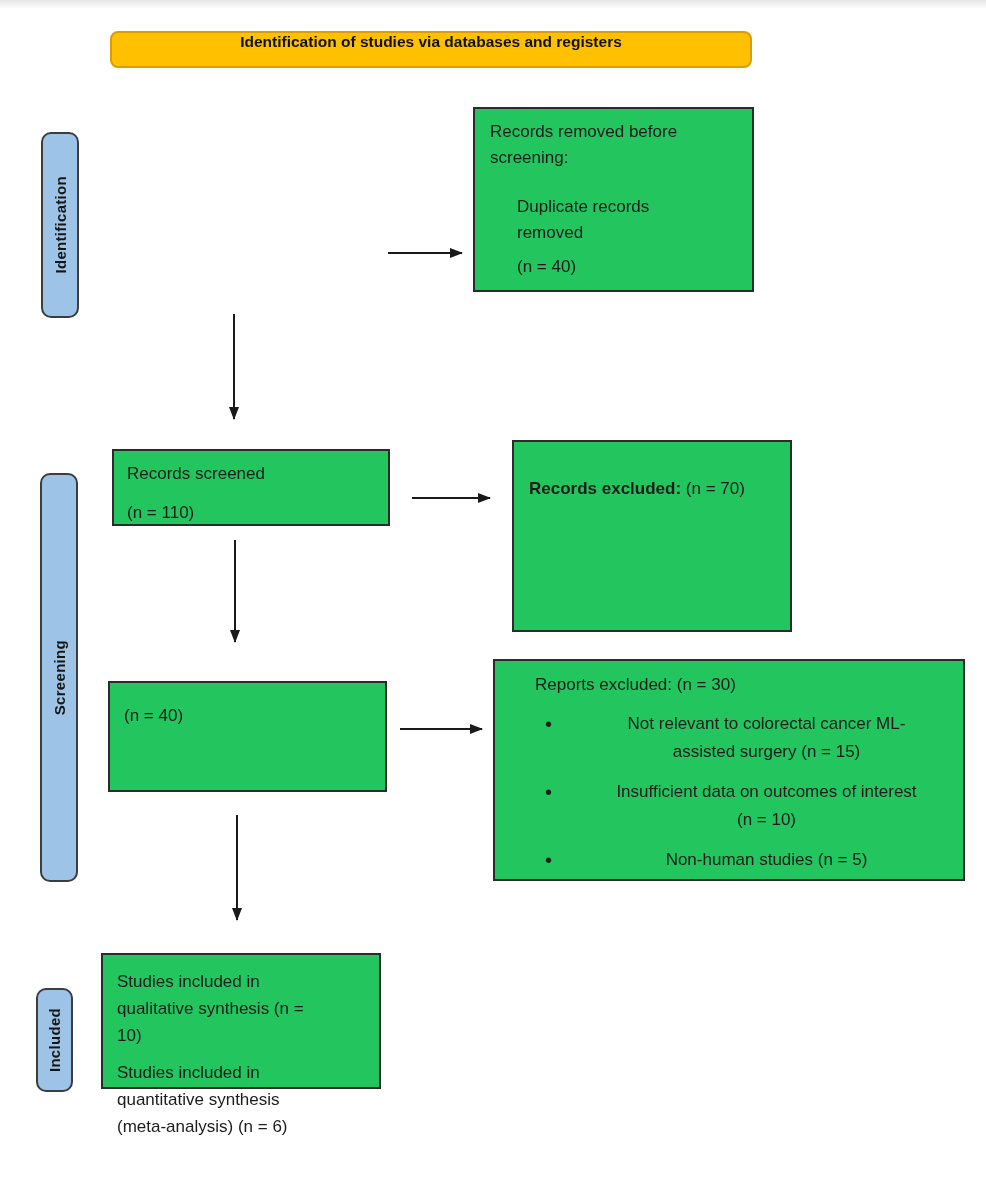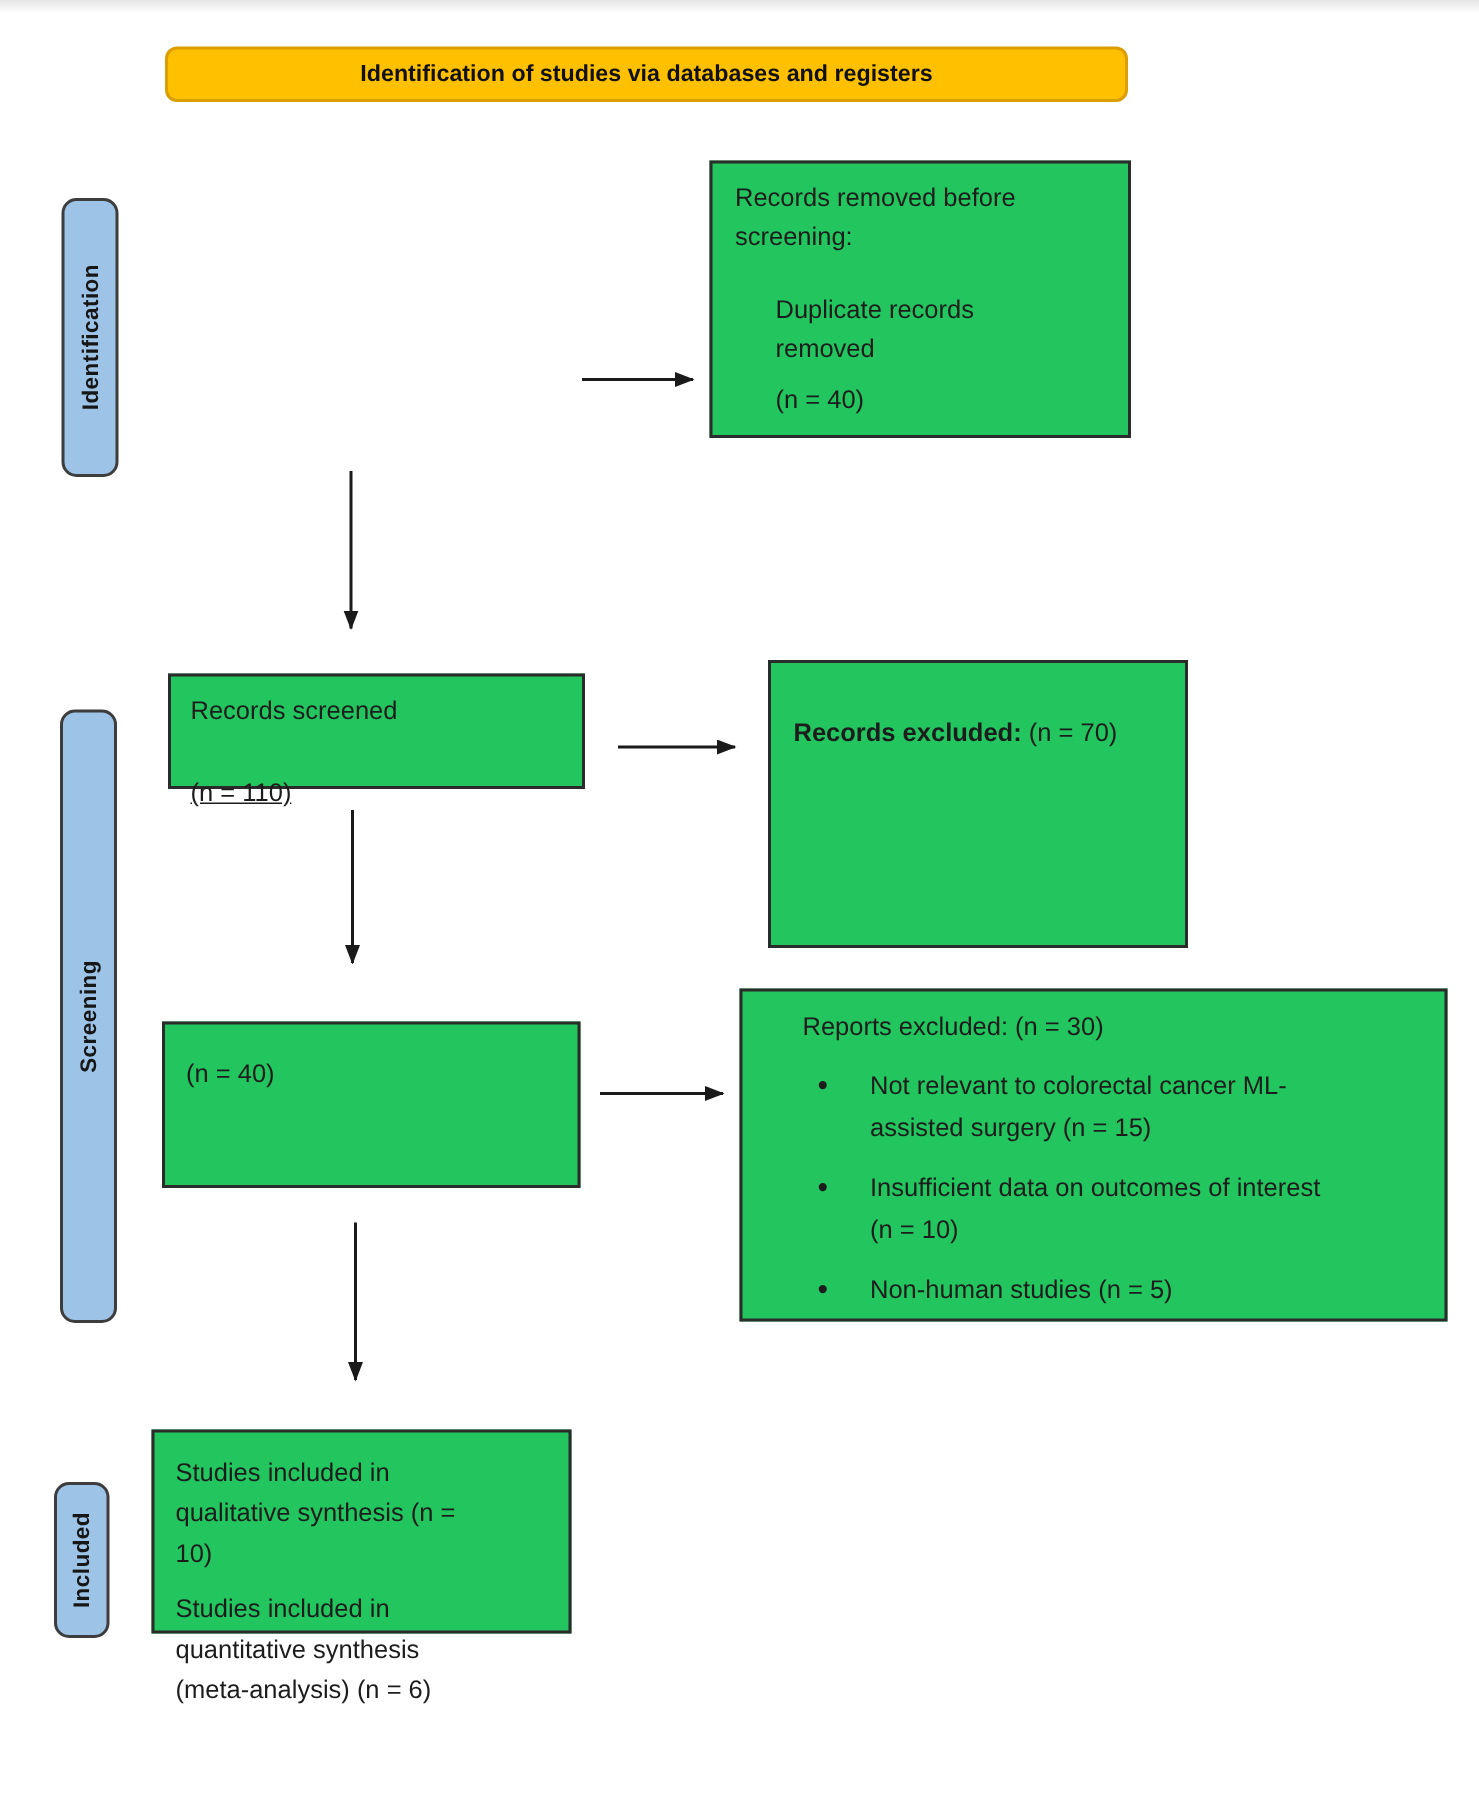--- a/index.html
+++ b/index.html
@@ -12,21 +12,21 @@
     overflow:hidden;
   }
   .edge-shadow-top{
     position:absolute;left:0;top:0;width:986px;height:9px;
     background:linear-gradient(to bottom,rgba(0,0,0,0.10),rgba(0,0,0,0));
   }
   
   .banner{
     position:absolute;left:110px;top:31px;width:642px;height:37px;
     background:#FFC000;border:2px solid #DA9E00;border-radius:8px;
-    display:flex;align-items:center;justify-content:center;
+    display:flex;align-items:flex-start;justify-content:center;
     box-sizing:border-box;
     font-weight:bold;font-size:15.5px;color:#111;
   }
   
   .stage{
     position:absolute;
     background:#9DC3E6;border:2px solid #3D3D3D;border-radius:10px;
     box-sizing:border-box;
     display:flex;align-items:center;justify-content:center;
   }
@@ -43,27 +43,27 @@
     position:absolute;background:#22c55e;border:2px solid #2b2b2b;
     box-sizing:border-box;font-size:17px;line-height:26px;
   }
   .pre{white-space:pre-line;}
   .box-identified{left:107px;top:108px;width:281px;height:182px;padding:30px 14px 0 17px;}
   .box-identified .src{margin-top:14px;margin-left:29px;}
   .box-removed{left:473px;top:107px;width:281px;height:185px;padding:10px 10px 0 15px;}
   .box-removed .item{margin-top:23px;margin-left:27px;}
   .box-removed .cnt{margin-top:8px;margin-left:27px;}
   .box-screened{left:112px;top:449px;width:278px;height:77px;padding:10px 10px 0 13px;}
-  .box-screened .cnt{margin-top:29px;text-decoration:underline;}
+  .box-screened .cnt{margin-top:13px;}
   .box-records-excluded{left:512px;top:398px;width:280px;height:192px;padding:34px 8px 0 15px;margin-top:42px;}
   .box-records-excluded .bld{font-weight:bold;}
   .box-assessed{left:108px;top:681px;width:279px;height:111px;padding:9px 10px 0 14px;}
   .box-assessed .cnt{margin-top:11px;}
   .box-reports-excluded{left:493px;top:643px;width:472px;height:222px;padding:11px 10px 0 40px;margin-top:16px;}
-  .box-reports-excluded ul{list-style:none;margin:12px 0 0 0;padding:0;}
+  .box-reports-excluded ul{list-style:none;margin:12px 0 0 0;padding:0;text-align:center;}
   .box-reports-excluded li{position:relative;padding-left:45px;margin-bottom:12px;line-height:28px;}
   .box-reports-excluded li::before{
     content:"\2022";position:absolute;left:10px;top:0;font-size:20px;line-height:28px;
   }
   .box-included{left:101px;top:953px;width:280px;height:136px;padding:13px 8px 0 14px;line-height:27px;}
   .box-included .p2{margin-top:10px;}
   
   .arrows{position:absolute;left:0;top:0;width:986px;height:1198px;pointer-events:none;}
 </style>
 </head>

